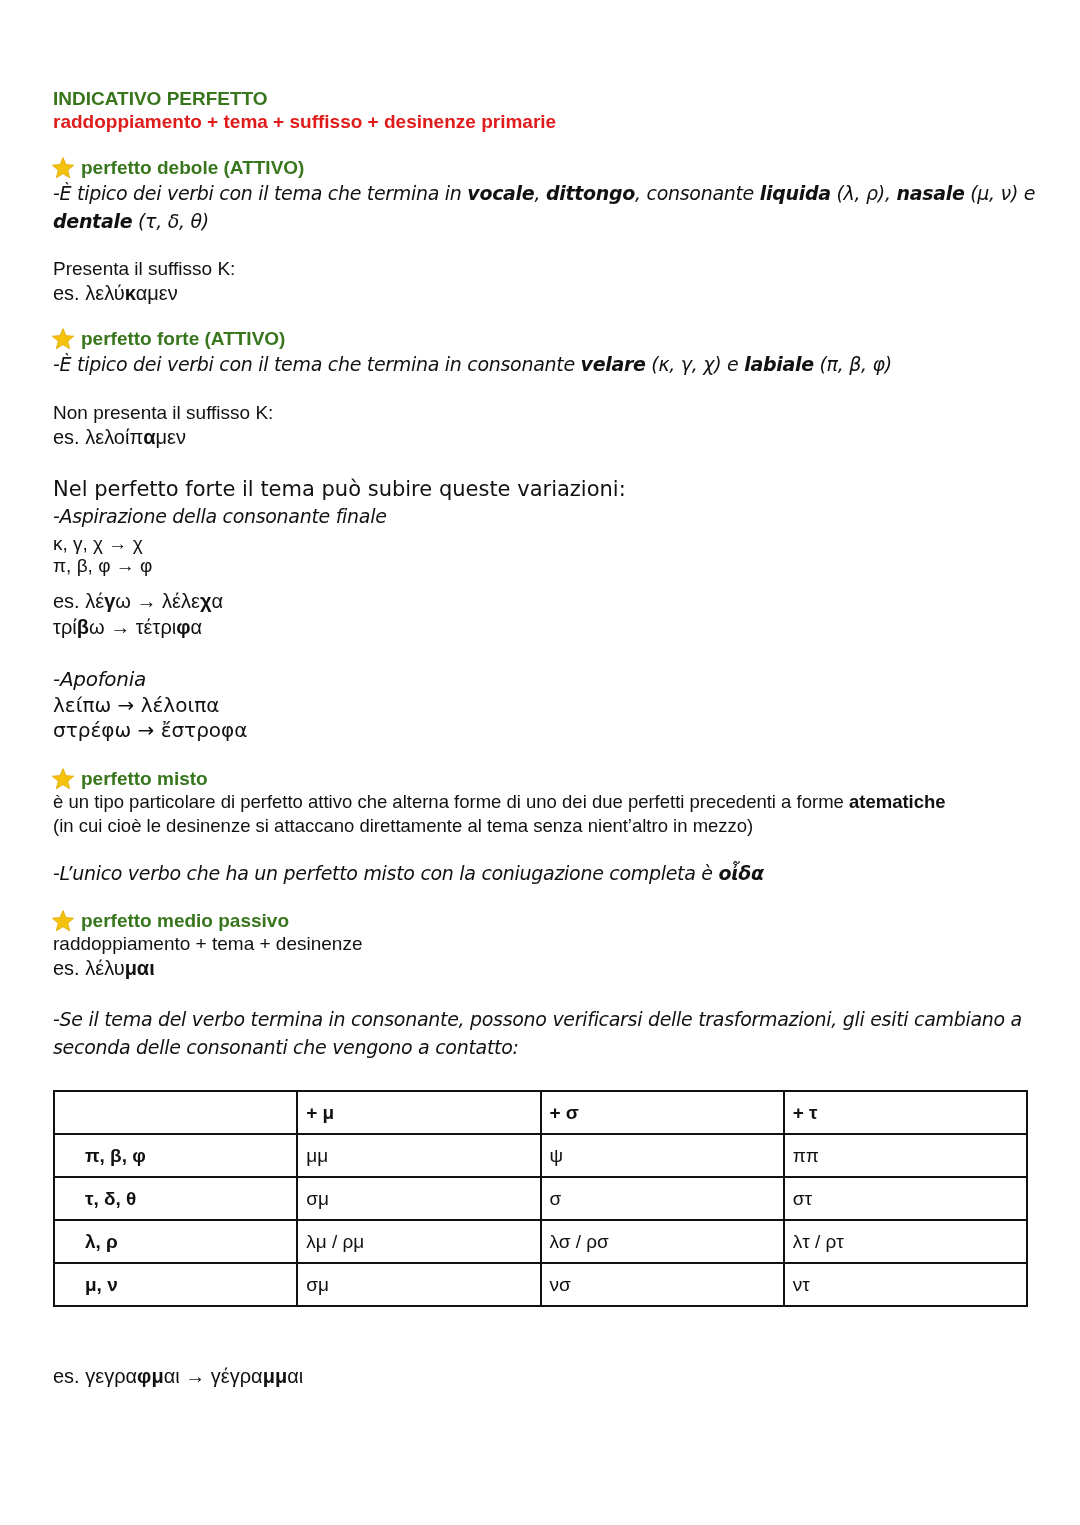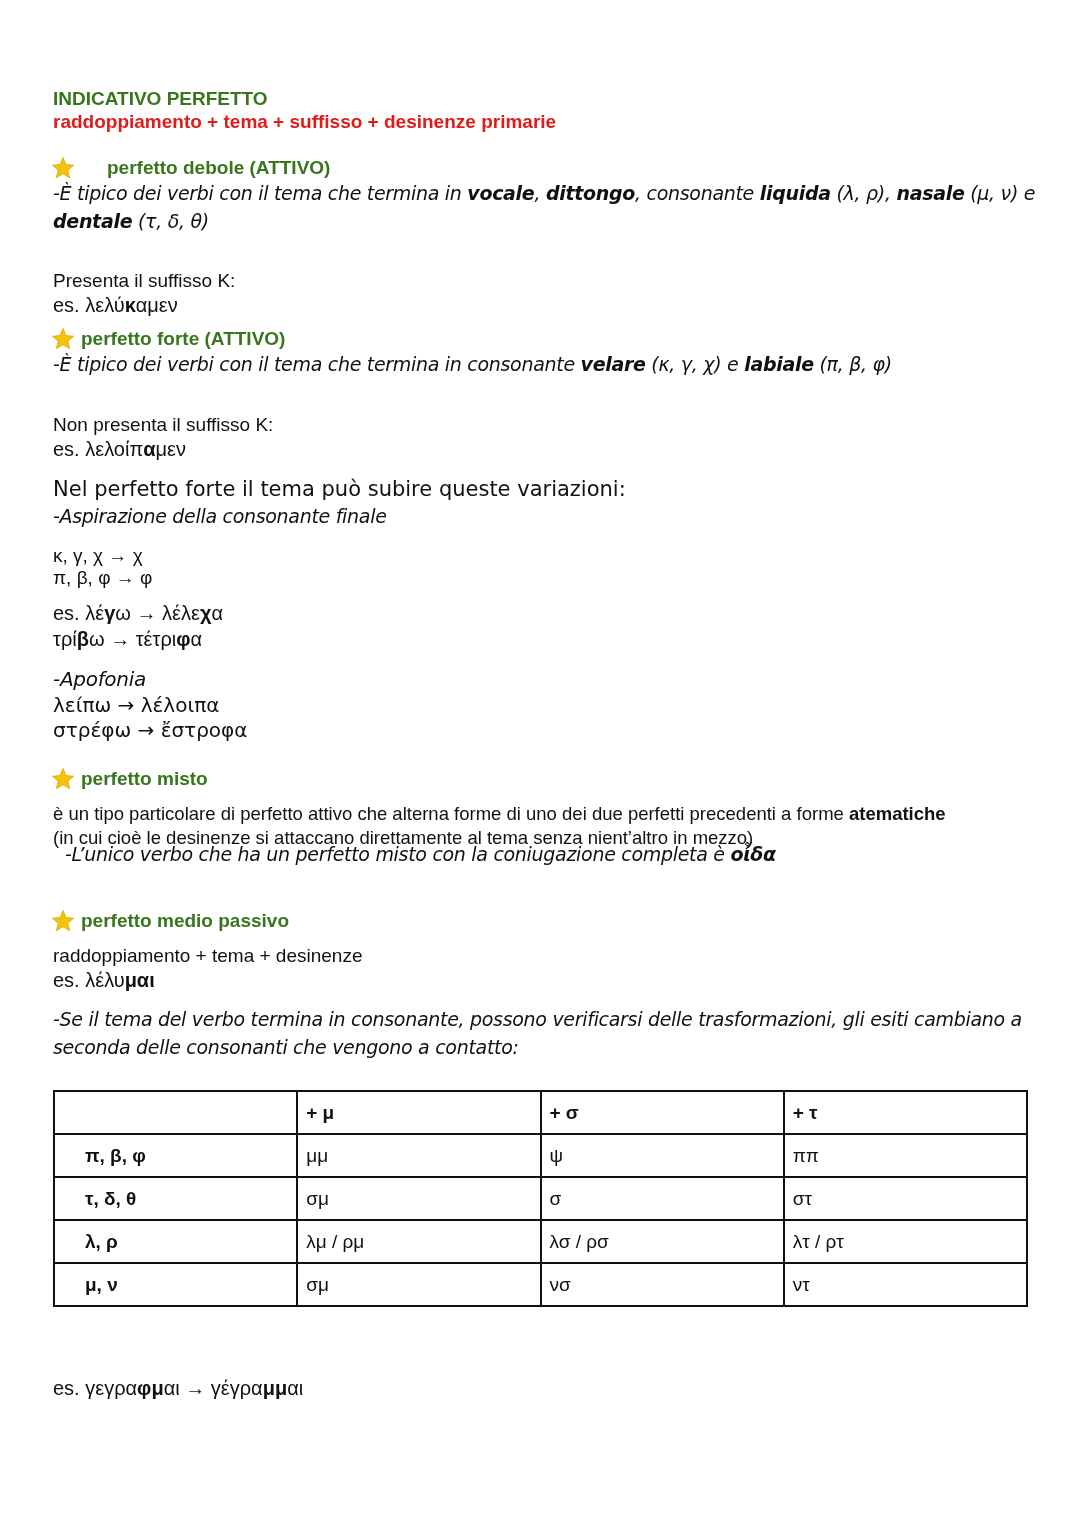--- a/index.html
+++ b/index.html
@@ -5,21 +5,21 @@
     html, body { margin: 0; padding: 0; background: #ffffff; }
     body { width: 1080px; height: 1525px; position: relative; overflow: hidden; color: #111; }
     .page { position: absolute; left: 53px; top: 88px; width: 980px; }
     .sans { font-family: "Liberation Sans", sans-serif; }
     .abs { position: absolute; left: 0; white-space: nowrap; }
     .title { font-size: 19px; font-weight: bold; color: #38761d; }
     .formula { font-size: 19px; color: #e01b1b; }
     .section-title { font-size: 19px; font-weight: bold; color: #38761d; display: flex; align-items: center; }
     .star { display: inline-block; width: 24px; height: 24px; margin-right: 6px; margin-left: -2px; }
     .star svg { display: block; }
-    .body-text { font-size: 19px; color: #111; margin-top: 12px; }
+    .body-text { font-size: 19px; color: #111; }
     .ital { font-style: italic; font-size: 19px; color: #111; font-family: "DejaVu Sans", sans-serif; letter-spacing: -0.3px; }
     .ital b { font-weight: bold; }
     .greek { font-size: 20px; }
     .big-open { font-size: 20px; font-family: "DejaVu Sans", sans-serif; color: #111; }
     table.cons {
       position: absolute; left: 0; top: 1002px; width: 975px;
       border-collapse: collapse; font-family: "Liberation Sans", sans-serif; font-size: 19px;
     }
     table.cons td {
       border: 2px solid #111; height: 41px; padding: 0 8px; vertical-align: middle; width: 25%;
@@ -28,21 +28,21 @@
     table.cons tr.hdr td { font-weight: bold; }
   </style>
 </head>
 <body>
 
 <div class="page">
 
   <div class="abs sans title" style="top:0px;">INDICATIVO PERFETTO</div>
   <div class="abs sans formula" style="top:23px;font-weight:bold;">raddoppiamento + tema + suffisso + desinenze primarie</div>
 
-  <div class="abs sans section-title" style="top:68px;gap:26px;">
+  <div class="abs sans section-title" style="top:68px;">
     <span class="star">
       <svg width="24" height="24" viewBox="0 0 24 24">
           <path d="M12 1.5 L15 8.6 L22.7 9.2 L16.8 14.2 L18.7 21.8 L12 17.7 L5.3 21.8 L7.2 14.2 L1.3 9.2 L9 8.6 Z" fill="#f4c20d" stroke="#e0a800" stroke-width="0.8"></path>
         </svg>
     </span>
     <span>perfetto debole (ATTIVO)</span>
   </div>
   <div class="abs ital" style="top:94px;"><span>-È tipico dei verbi con il tema che termina in </span><b>vocale</b><span>, </span><b>dittongo</b><span>, consonante </span><b>liquida</b><span> (λ, ρ), </span><b>nasale</b><span> (μ, ν) e</span></div>
   <div class="abs ital" style="top:122px;"><b>dentale</b><span> (τ, δ, θ)</span></div>
   <div class="abs sans body-text" style="top:170px;">Presenta il suffisso K:</div>
@@ -74,21 +74,21 @@
   <div class="abs sans section-title" style="top:679px;">
     <span class="star">
       <svg width="24" height="24" viewBox="0 0 24 24">
           <path d="M12 1.5 L15 8.6 L22.7 9.2 L16.8 14.2 L18.7 21.8 L12 17.7 L5.3 21.8 L7.2 14.2 L1.3 9.2 L9 8.6 Z" fill="#f4c20d" stroke="#e0a800" stroke-width="0.8"></path>
         </svg>
     </span>
     <span>perfetto misto</span>
   </div>
   <div class="abs sans body-text" style="top:703px; font-size:18.5px;"><span>è un tipo particolare di perfetto attivo che alterna forme di uno dei due perfetti precedenti a forme </span><b>atematiche</b></div>
   <div class="abs sans body-text" style="top:727px; font-size:18.5px;">(in cui cioè le desinenze si attaccano direttamente al tema senza nient’altro in mezzo)</div>
-  <div class="abs ital" style="top:755px;margin-left:12px;"><span>-L’unico verbo che ha un perfetto misto con la coniugazione completa è </span><b>οἶδα</b></div>
+  <div class="abs ital" style="top:774px;"><span>-L’unico verbo che ha un perfetto misto con la coniugazione completa è </span><b>οἶδα</b></div>
 
   <div class="abs sans section-title" style="top:821px;">
     <span class="star">
       <svg width="24" height="24" viewBox="0 0 24 24">
           <path d="M12 1.5 L15 8.6 L22.7 9.2 L16.8 14.2 L18.7 21.8 L12 17.7 L5.3 21.8 L7.2 14.2 L1.3 9.2 L9 8.6 Z" fill="#f4c20d" stroke="#e0a800" stroke-width="0.8"></path>
         </svg>
     </span>
     <span>perfetto medio passivo</span>
   </div>
   <div class="abs sans body-text" style="top:845px;">raddoppiamento + tema + desinenze</div>

